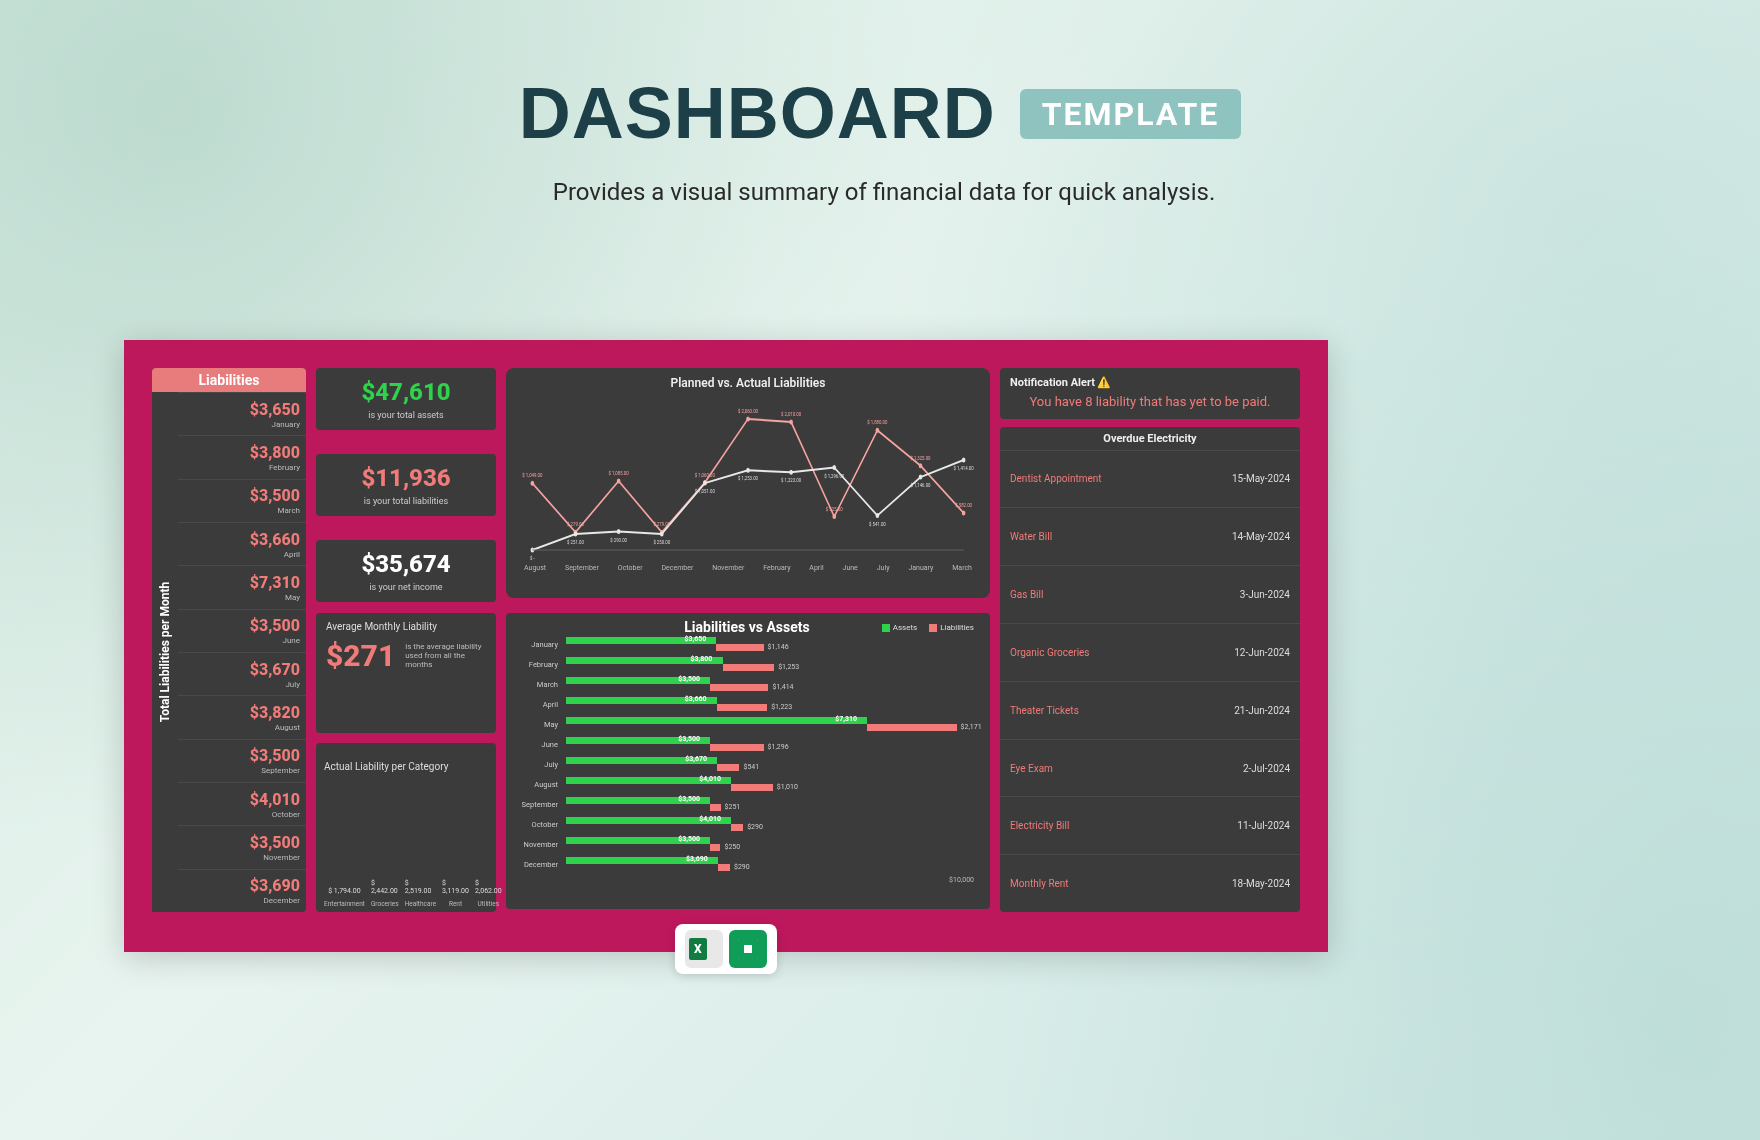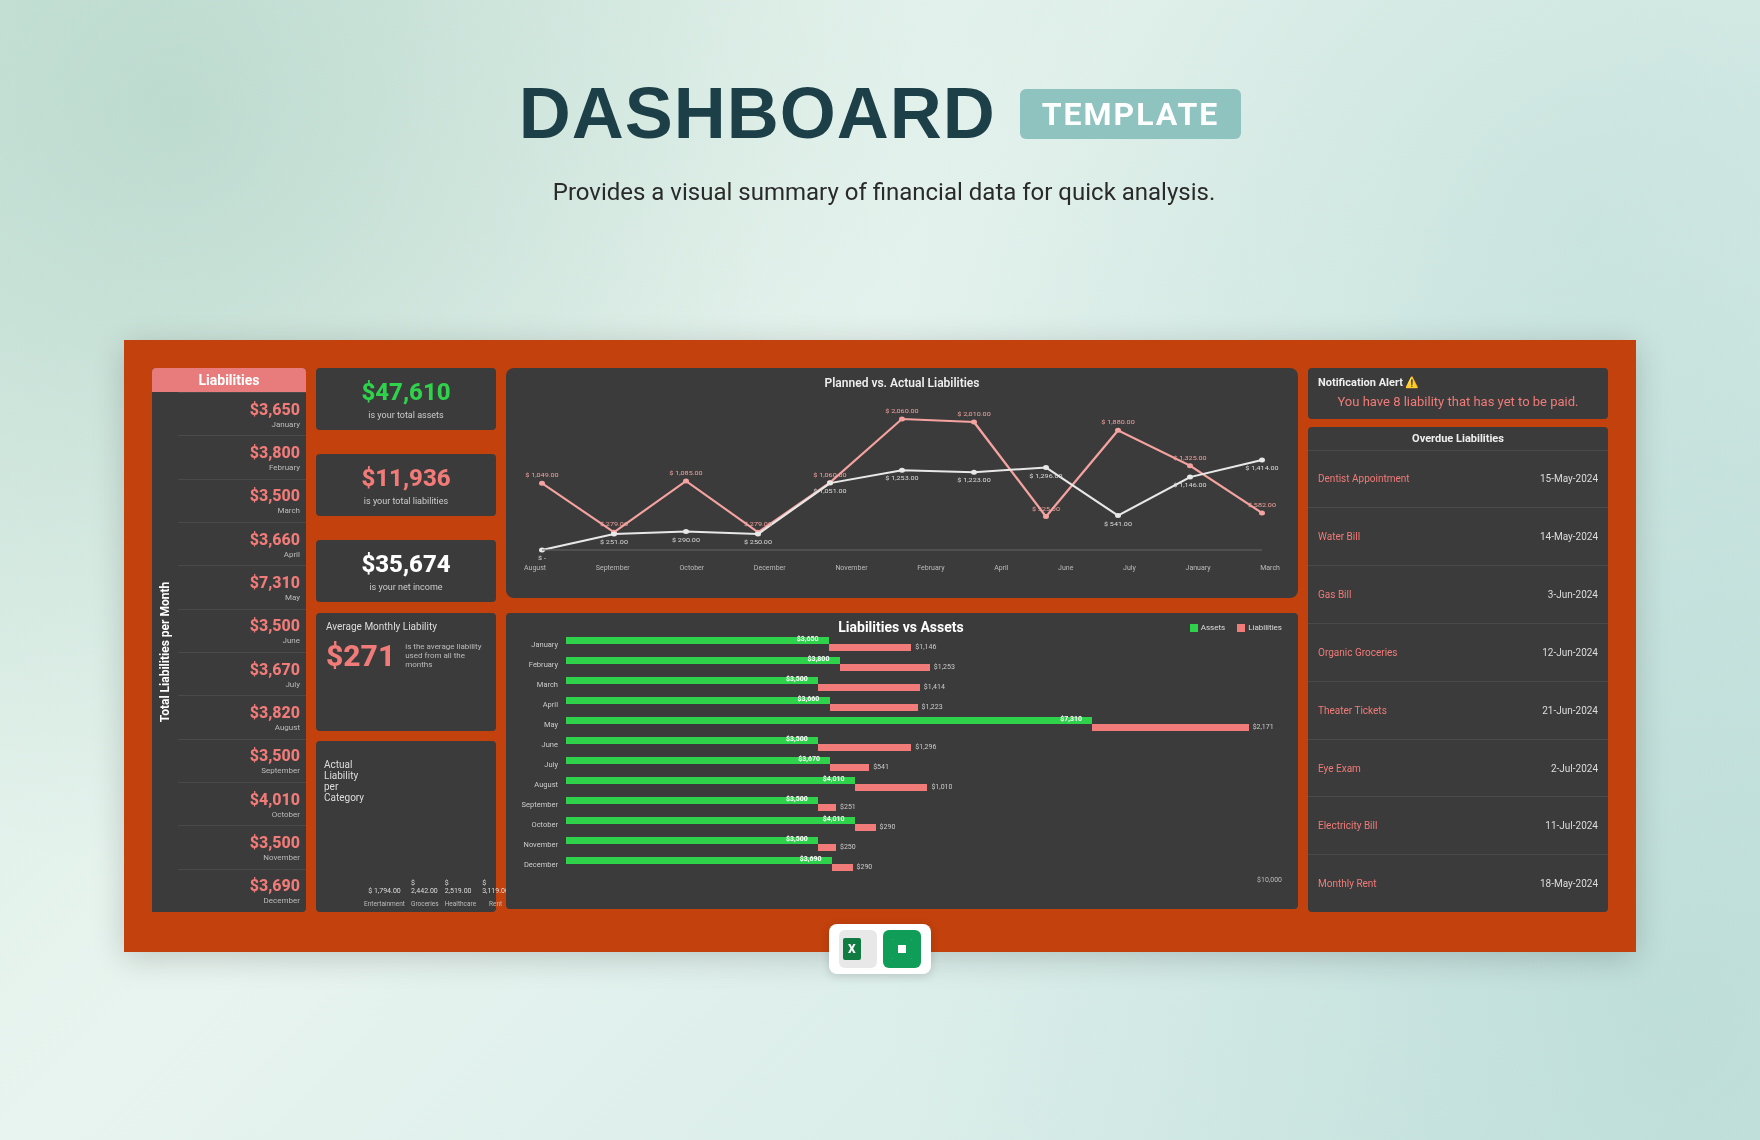--- a/index.html
+++ b/index.html
@@ -16,21 +16,21 @@
       radial-gradient(circle at 90% 20%, rgba(120,180,170,0.2) 0, transparent 45%),
       radial-gradient(circle at 95% 90%, rgba(100,170,165,0.18) 0, transparent 40%);
     pointer-events:none;
   }
   .title-wrap { text-align:center; padding-top:70px; position:relative; }
   .title { font-size:72px; font-weight:800; letter-spacing:1px; color:#1d4048; line-height:1.05; font-family:"Arial Black",Arial,sans-serif; }
   .title-row2 { display:flex; justify-content:center; align-items:center; gap:24px; margin-top:6px; }
   .badge { background:#8fc3c0; color:#fff; padding:6px 22px; border-radius:6px; font-size:32px; font-weight:700; letter-spacing:2px; }
   .subtitle { text-align:center; margin-top:26px; font-size:24px; color:#2a2a2a;padding-left:8px; }
 
-  .board-wrap { position:absolute; left:124px; top:340px; width:1512px; height:612px; background:#c2410c; box-shadow:0 6px 30px rgba(0,0,0,.18); }
+  .board-wrap { position:absolute; left:124px; top:340px; width:1204px; height:612px; background:#be185d; box-shadow:0 6px 30px rgba(0,0,0,.18); }
   .board { position:absolute; left:28px; top:28px; right:28px; bottom:40px; display:grid; grid-template-columns:154px 180px 1fr 300px; grid-template-rows:auto; gap:10px; }
 
   .panel { background:#3b3b3b; border-radius:4px; color:#eee; }
   
   .liab-col { grid-column:1; grid-row:1 / span 4; display:flex; flex-direction:column; }
   .liab-head { background:#e87b7b; color:#fff; text-align:center; font-weight:700; font-size:14px; padding:4px 0; border-radius:4px 4px 0 0; }
   .liab-body { flex:1; display:flex; }
   .liab-axis { width:26px; background:#3b3b3b; display:flex; align-items:center; justify-content:center; }
   .liab-axis span { transform:rotate(-90deg); white-space:nowrap; font-size:12px; color:#fff; font-weight:700; }
   .liab-list { flex:1; display:flex; flex-direction:column; }
@@ -46,21 +46,21 @@
   .kpi.green .v { color:#2fd24b; }
   .kpi.red .v { color:#f07b78; }
   .kpi.white .v { color:#fff; }
 
   .avg { grid-column:2; grid-row:2; background:#3b3b3b; border-radius:4px; padding:8px 10px; }
   .avg .t { color:#ddd; font-size:10px; }
   .avg .row { display:flex; align-items:center; gap:10px; margin-top:6px; }
   .avg .v { color:#f07b78; font-size:30px; font-weight:800; }
   .avg .d { color:#bbb; font-size:8px; flex:1; }
 
-  .catchart { grid-column:2; grid-row:3 / span 2; background:#3b3b3b; border-radius:4px; padding:18px 8px 4px; display:flex; flex-direction:row; }
+  .catchart { grid-column:2; grid-row:3 / span 2; background:#3b3b3b; border-radius:4px; padding:18px 8px 4px; display:flex; flex-direction:column; }
   .catchart .t { color:#ddd; font-size:10px; margin-bottom:4px; }
   .catchart .bars { flex:1; display:flex; align-items:flex-end; gap:6px; }
   .catchart .bw { flex:1; display:flex; flex-direction:column; align-items:center; }
   .catchart .val { color:#ddd; font-size:7px; margin-bottom:2px; }
   .catchart .bar { width:100%; background:#f5a3a0; position:relative; }
   .catchart .bar::after { content:""; position:absolute; left:0; right:0; bottom:0; height:70%; background:#e8736f; }
   .catchart .lbl { color:#bbb; font-size:6.5px; margin-top:3px; }
 
   
   .linechart { grid-column:3; grid-row:1; background:#3b3b3b; border-radius:8px; padding:8px 12px 4px; position:relative; height:230px; }
@@ -419,21 +419,21 @@
         </div>
       <div class="xaxis">$10,000</div>
     </div>
 
     <div class="rcol">
       <div class="notif">
         <div class="t">Notification Alert ⚠️</div>
         <div class="m">You have 8 liability that has yet to be paid.</div>
       </div>
       <div class="overdue">
-        <div class="t">Overdue Liabilities</div>
+        <div class="t">Overdue Electricity</div>
         <div id="overdue-rows" style="flex:1;display:flex;flex-direction:column;">
             <div class="r">
               <span class="n">Dentist Appointment</span>
               <span class="d">15-May-2024</span>
             </div>
             <div class="r">
               <span class="n">Water Bill</span>
               <span class="d">14-May-2024</span>
             </div>
             <div class="r">

